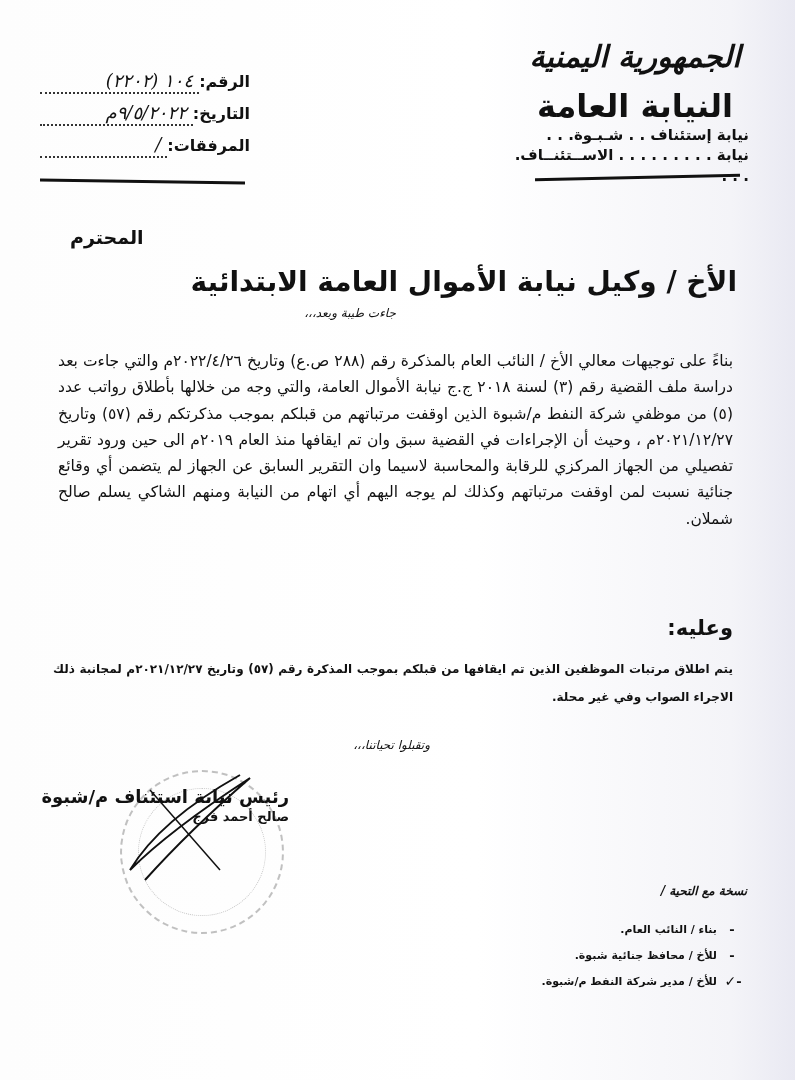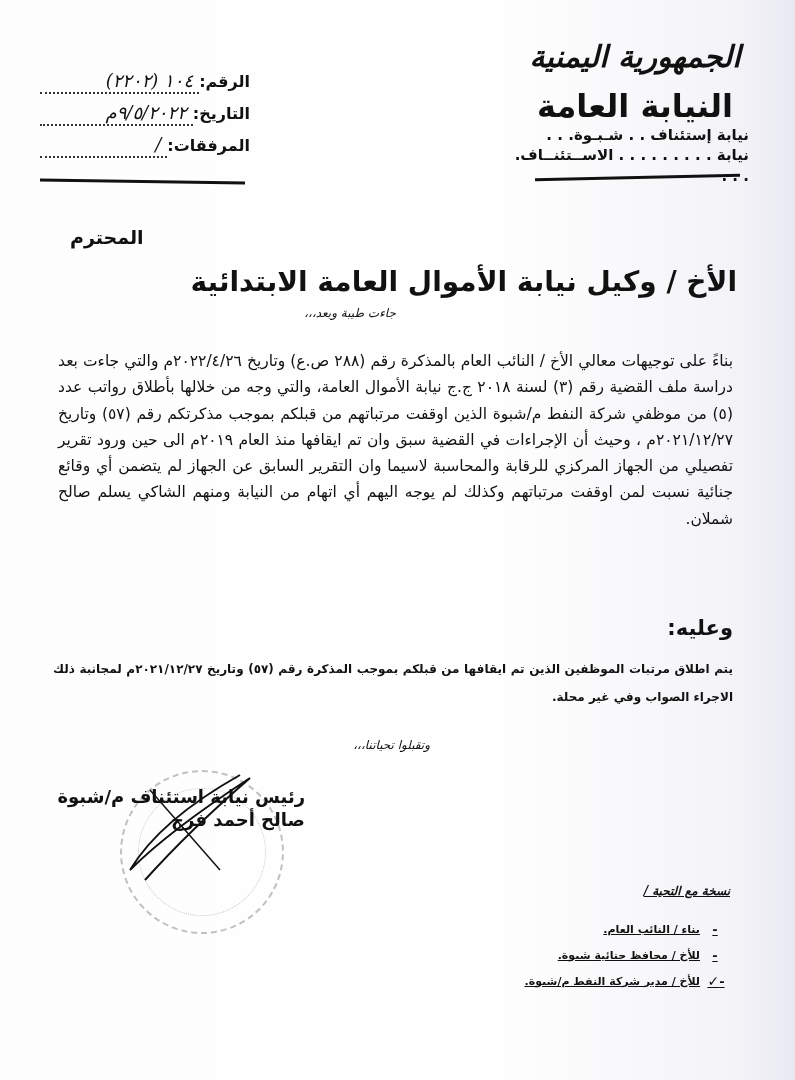--- a/index.html
+++ b/index.html
@@ -42,29 +42,29 @@
     
     .body-text { right: 62px; top: 348px; width: 675px; font-size: 15.5px; line-height: 26.3px; text-align: justify; text-align-last: right; direction: rtl; }
     .body-text p { margin: 0; }
 
     .conclusion-head { right: 62px; top: 616px; font-size: 21px; font-weight: bold; }
     .conclusion { right: 62px; top: 655px; width: 680px; font-size: 12px; font-weight: bold; line-height: 28px; text-align: justify; direction: rtl; }
 
     .closing { left: 310px; top: 738px; width: 120px; text-align: right; font-family: "DejaVu Serif", serif; font-style: italic; font-size: 12px; }
 
     
-    .sig { left: 45px; top: 786px; width: 260px; text-align: left; direction: rtl; }
+    .sig { left: 29px; top: 786px; width: 260px; text-align: left; direction: rtl; }
     .sig-title { font-size: 18px; font-weight: bold; text-align: right; }
-    .sig-name { font-size: 18px; font-weight: bold; text-align: right; letter-spacing: 5px; margin-top: 2px; }
+    .sig-name { font-size: 13px; font-weight: bold; text-align: right; letter-spacing: 5px; margin-top: 2px; }
     .stamp { left: 120px; top: 770px; width: 160px; height: 160px; border: 2px dashed #777; border-radius: 50%; opacity: 0.45; }
     .stamp-inner { position: absolute; inset: 16px; border: 1px dotted #888; border-radius: 50%; }
     .scribble { left: 100px; top: 760px; width: 200px; height: 140px; }
 
     
-    .cc { right: 65px; top: 884px; width: 300px; direction: rtl; text-decoration: underline; }
+    .cc { right: 48px; top: 884px; width: 300px; direction: rtl; }
     .cc-head { font-size: 12px; font-weight: bold; font-family: "DejaVu Serif", serif; font-style: italic; margin-bottom: 18px; }
     .cc-item { display: flex; align-items: center; font-size: 11px; font-weight: bold; height: 26px; }
     .cc-bullet { width: 30px; text-align: center; font-size: 13px; }
     .cc-check { color: #111; font-size: 14px; margin-left: 2px; }
   </style>
 </head>
 <body>
 
 <div class="page">
 

